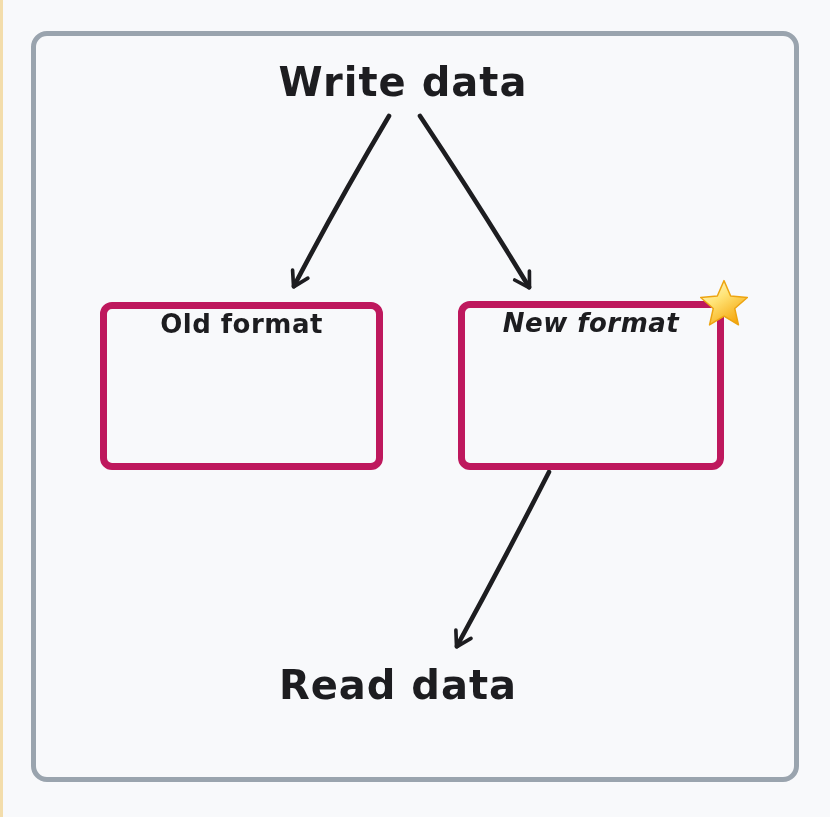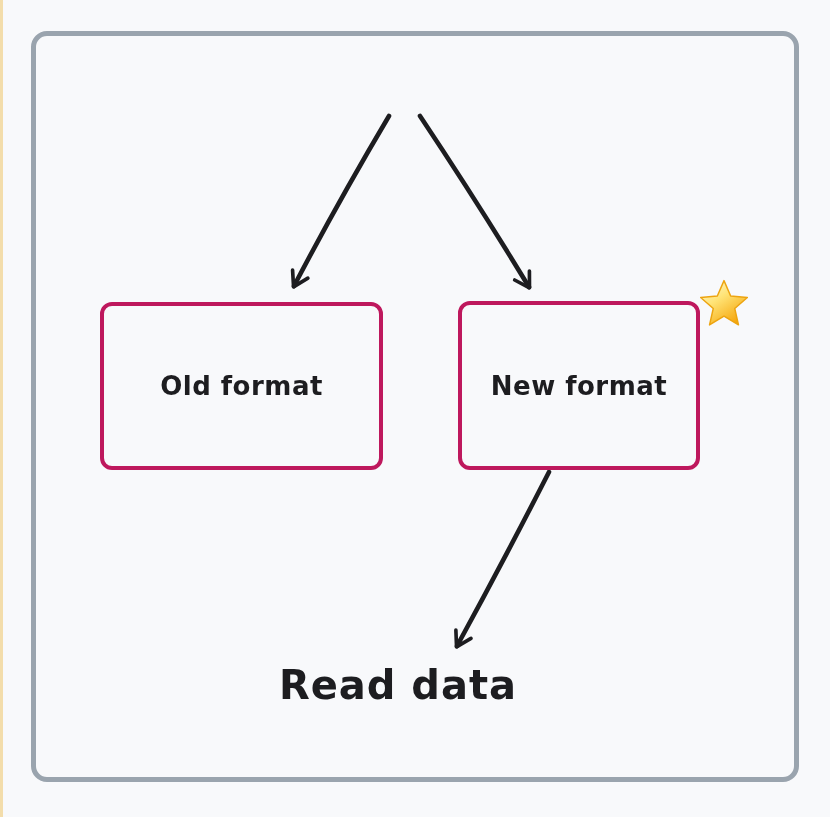--- a/index.html
+++ b/index.html
@@ -46,35 +46,35 @@
   .title-label {
     left: 253px; top: 60px;
     width: 300px;
   }
   .footer-label {
     left: 248px; top: 663px;
     width: 300px;
   }
   .node-box {
     position: absolute;
-    border: 4px solid #be185d;
+    border: 7px solid #be185d;
     border-radius: 12px;
     background: #f8f9fb;
     display: flex;
-    align-items: center;
+    align-items: flex-start;
     justify-content: center;
     box-sizing: border-box;
   }
   .node-box.old {
     left: 100px; top: 302px;
     width: 283px; height: 168px;
   }
   .node-box.new {
     left: 458px; top: 301px;
-    width: 242px; height: 169px;
+    width: 266px; height: 169px; font-style: italic;
   }
   .node-label {
     color: #1d1d20;
     font-weight: 700;
     font-size: 26px;
     letter-spacing: 0.5px;
     white-space: nowrap;
   }
   .arrows-layer {
     position: absolute;
@@ -102,20 +102,21 @@
     <defs>
       <marker id="vhead" viewBox="0 0 12 12" refX="9.5" refY="6" markerWidth="5" markerHeight="5" orient="auto-start-reverse">
         <path d="M2.5,1.5 L10,6 L2.5,10.5" fill="none" stroke="#1d1d20" stroke-width="1.9" stroke-linecap="round" stroke-linejoin="round"></path>
       </marker>
     </defs>
     <path d="M389,116 Q338,202 294,286" fill="none" stroke="#1d1d20" stroke-width="4.6" stroke-linecap="round" marker-end="url(#vhead)"></path>
     <path d="M420,116 Q478,203 529,287" fill="none" stroke="#1d1d20" stroke-width="4.6" stroke-linecap="round" marker-end="url(#vhead)"></path>
     <path d="M549,472 Q503,562 457,646" fill="none" stroke="#1d1d20" stroke-width="4.6" stroke-linecap="round" marker-end="url(#vhead)"></path>
   </svg>
 
+  <div class="flow-label title-label">Write data</div>
 
   <div class="node-box old">
     <span class="node-label">Old format</span>
   </div>
 
   <div class="node-box new">
     <span class="node-label">New format</span>
   </div>
 
   <svg class="star-badge" viewBox="0 0 48 46">

